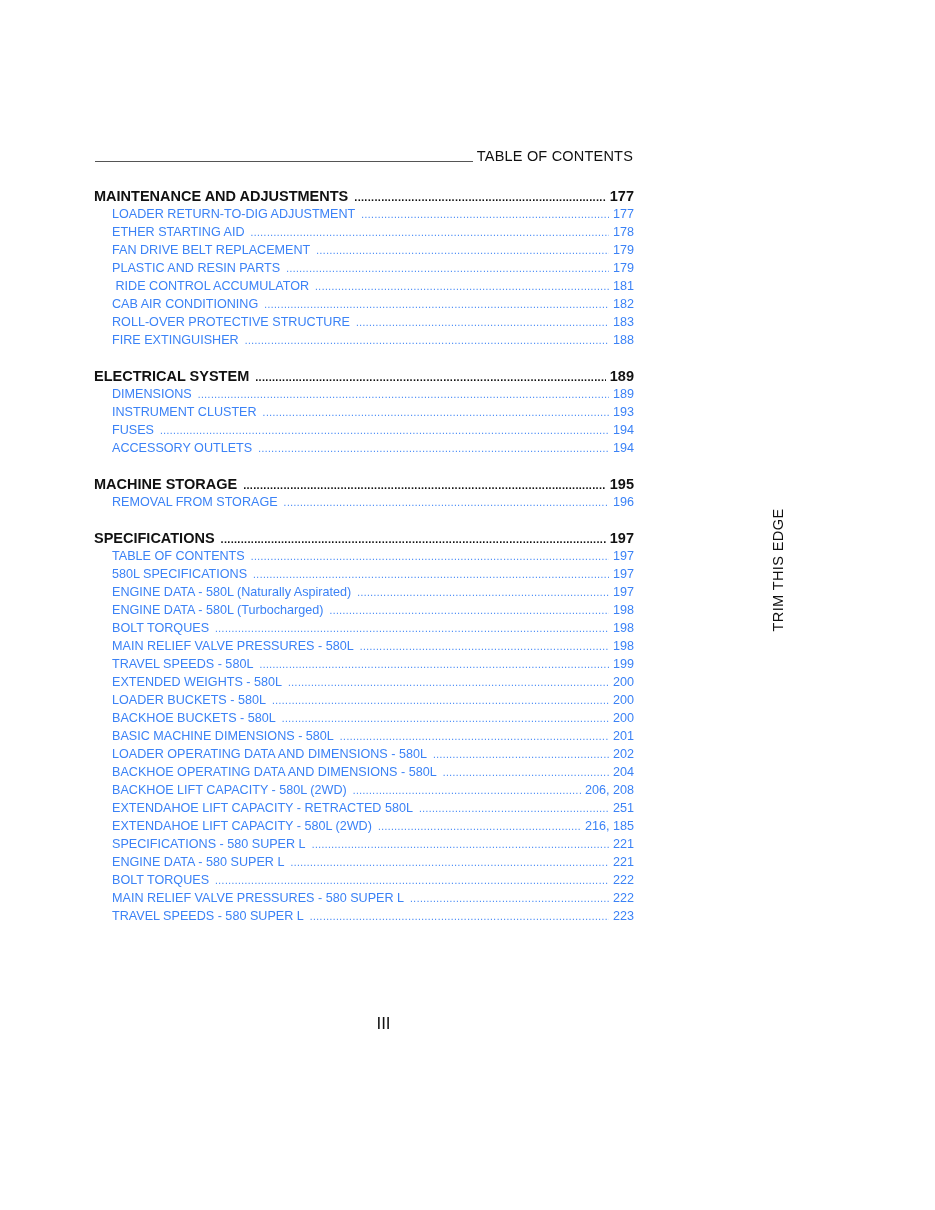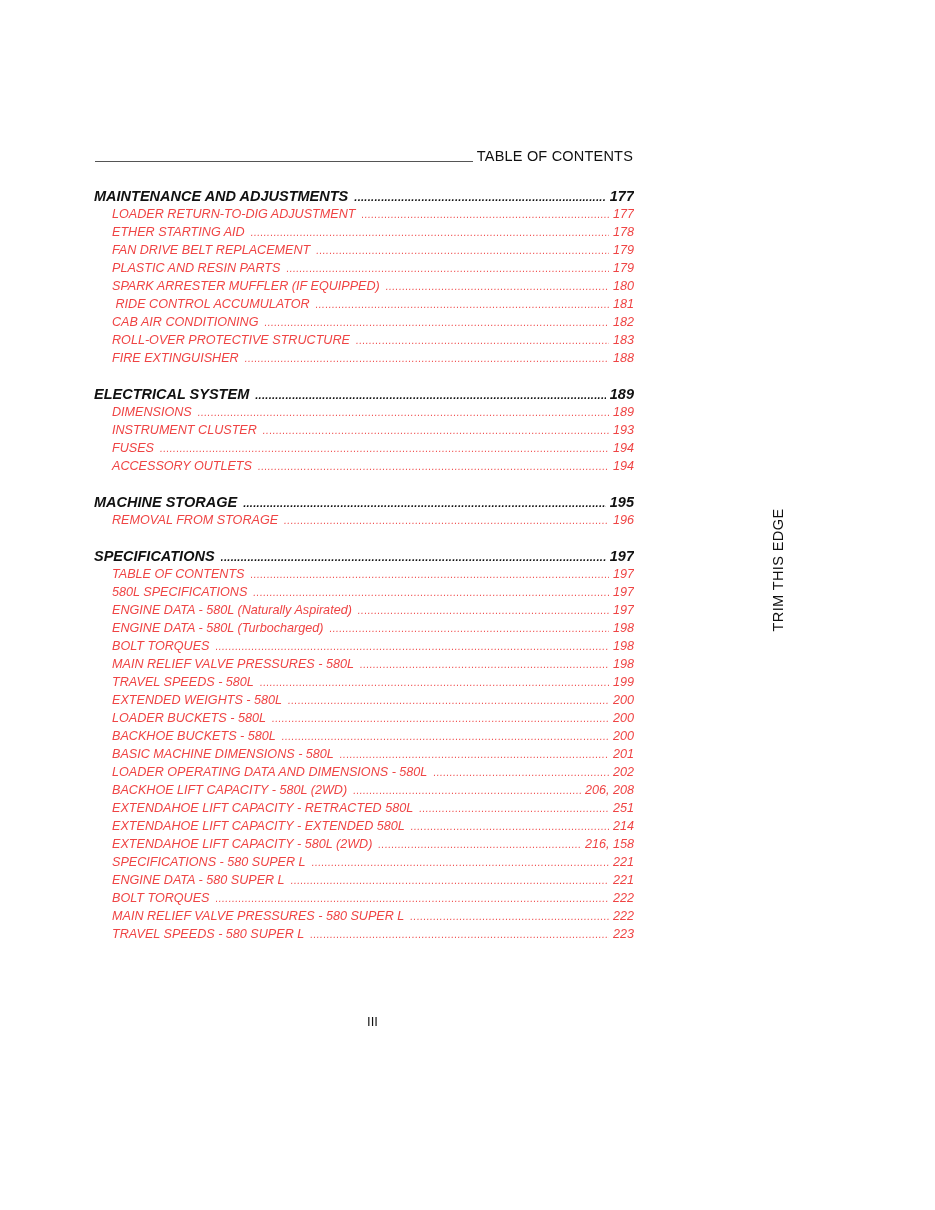--- a/index.html
+++ b/index.html
@@ -1,32 +1,32 @@
 <!DOCTYPE html>
 <html><head>
 <meta charset="utf-8">
 <style>
   html, body { margin: 0; padding: 0; background: #ffffff; }
   body { width: 935px; height: 1210px; position: relative; overflow: hidden; font-family: "Liberation Sans", sans-serif; color: #111; }
   .header { position: absolute; left: 95px; top: 146px; width: 538px; height: 18px; display: flex; align-items: flex-end; }
   .header-rule { flex: 1; border-bottom: 1px solid #555; margin-bottom: 2px; margin-right: 4px; }
   .header-title { font-size: 14.5px; letter-spacing: 0.2px; line-height: 16px; white-space: nowrap; }
-  .toc { position: absolute; left: 94px; top: 187px; width: 540px; font-style: italic; }
+  .toc { position: absolute; left: 94px; top: 187px; width: 540px; }
   .section { margin-bottom: 18px; }
   .row { display: flex; align-items: baseline; height: 18px; line-height: 18px; white-space: nowrap; overflow: hidden; }
   .row.major { font-weight: bold; font-size: 14.5px; }
-  .row.minor { font-size: 12.6px; padding-left: 18px; color: #ef4444; }
+  .row.minor { font-size: 12.6px; padding-left: 18px; color: #3b82f6; }
   .row .label { flex: 0 0 auto; }
   .row .dots { flex: 1 1 auto; overflow: hidden; margin: 0 4px 0 6px; }
   .row .dots::after { content: "........................................................................................................................................................................................................................................................"; letter-spacing: 0.5px; font-weight: normal; font-size: 10px; }
   .row.major .dots::after { font-weight: bold; font-size: 11px; letter-spacing: 0.3px; }
   .row .page { flex: 0 0 auto; text-align: right; }
   .trim { position: absolute; left: 768px; top: 510px; width: 20px; height: 120px; }
   .trim span { position: absolute; left: 50%; top: 50%; transform: translate(-50%, -50%) rotate(-90deg); white-space: nowrap; font-size: 14.5px; letter-spacing: 0.4px; }
-  .footer { position: absolute; left: 0; width: 745px; top: 1014px; text-align: center; font-size: 13px; }
+  .footer { position: absolute; left: 0; width: 745px; top: 1014px; text-align: center; font-size: 17px; padding-left: 11px; }
 </style>
 </head>
 <body>
 
 <div class="header">
   <div class="header-rule"></div>
   <div class="header-title">TABLE OF CONTENTS</div>
 </div>
 
 <div class="toc">
@@ -51,25 +51,20 @@
         <span class="label">FAN DRIVE BELT REPLACEMENT</span>
         <span class="dots"></span>
         <span class="page">179</span>
       </div>
     <div class="row minor">
         <span class="label">PLASTIC AND RESIN PARTS</span>
         <span class="dots"></span>
         <span class="page">179</span>
       </div>
     <div class="row minor">
-        <span class="label">SPARK ARRESTER MUFFLER (IF EQUIPPED)</span>
-        <span class="dots"></span>
-        <span class="page">180</span>
-      </div>
-    <div class="row minor">
         <span class="label" style="white-space:pre"> RIDE CONTROL ACCUMULATOR</span>
         <span class="dots"></span>
         <span class="page">181</span>
       </div>
     <div class="row minor">
         <span class="label">CAB AIR CONDITIONING</span>
         <span class="dots"></span>
         <span class="page">182</span>
       </div>
     <div class="row minor">
@@ -185,38 +180,38 @@
         <span class="label">BASIC MACHINE DIMENSIONS - 580L</span>
         <span class="dots"></span>
         <span class="page">201</span>
       </div>
     <div class="row minor">
         <span class="label">LOADER OPERATING DATA AND DIMENSIONS - 580L</span>
         <span class="dots"></span>
         <span class="page">202</span>
       </div>
     <div class="row minor">
+        <span class="label">BACKHOE OPERATING DATA AND DIMENSIONS - 580L</span>
+        <span class="dots"></span>
+        <span class="page">204</span>
+      </div>
+    <div class="row minor">
         <span class="label">BACKHOE LIFT CAPACITY - 580L (2WD)</span>
         <span class="dots"></span>
         <span class="page">206, 208</span>
       </div>
     <div class="row minor">
         <span class="label">EXTENDAHOE LIFT CAPACITY - RETRACTED 580L</span>
         <span class="dots"></span>
         <span class="page">251</span>
       </div>
     <div class="row minor">
-        <span class="label">EXTENDAHOE LIFT CAPACITY - EXTENDED 580L</span>
-        <span class="dots"></span>
-        <span class="page">214</span>
-      </div>
-    <div class="row minor">
         <span class="label">EXTENDAHOE LIFT CAPACITY - 580L (2WD)</span>
         <span class="dots"></span>
-        <span class="page">216, 158</span>
+        <span class="page">216, 185</span>
       </div>
     <div class="row minor">
         <span class="label">SPECIFICATIONS - 580 SUPER L</span>
         <span class="dots"></span>
         <span class="page">221</span>
       </div>
     <div class="row minor">
         <span class="label">ENGINE DATA - 580 SUPER L</span>
         <span class="dots"></span>
         <span class="page">221</span>

